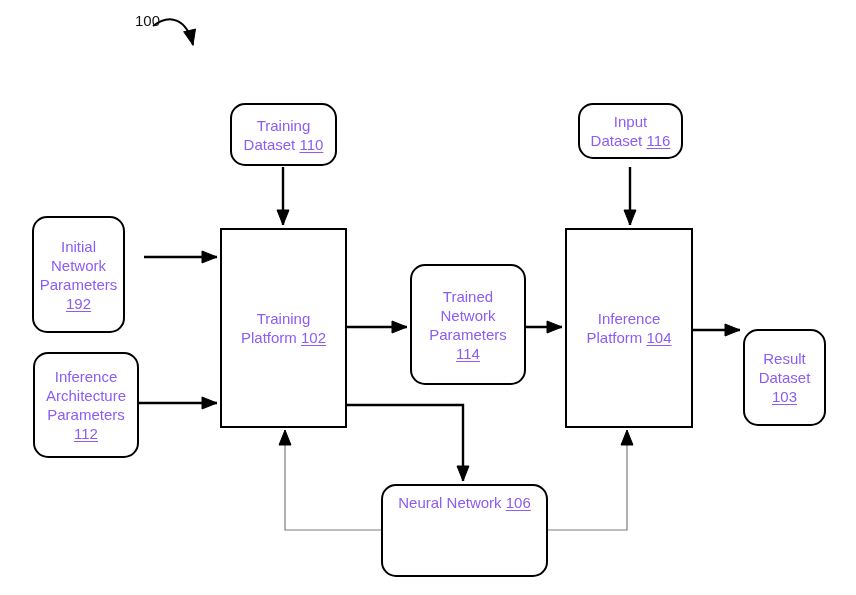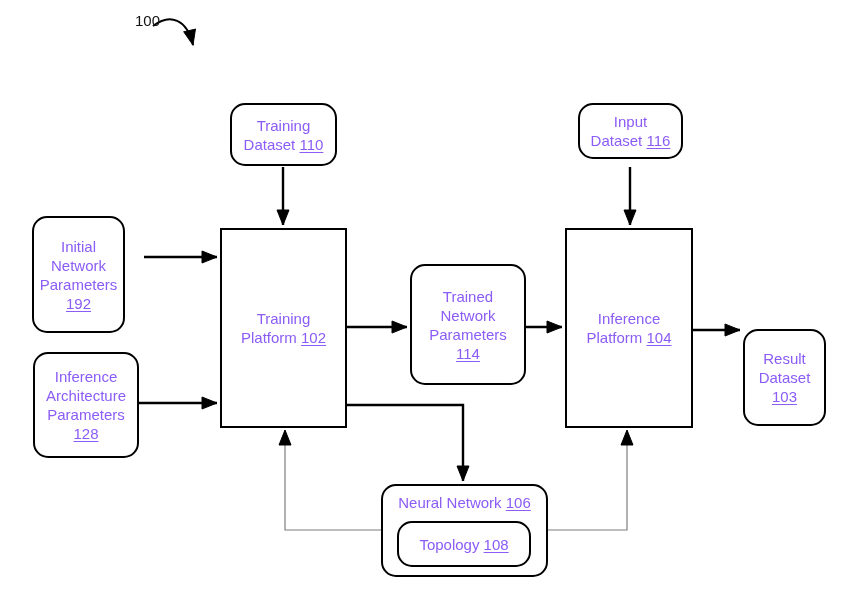--- a/index.html
+++ b/index.html
@@ -84,21 +84,21 @@
     <div><span>Initial</span></div>
     <div><span>Network</span></div>
     <div><span>Parameters</span></div>
     <div><span class="u">192</span></div>
   </div>
 
   <div class="box rounded" id="inference-architecture-constraints">
     <div><span>Inference</span></div>
     <div><span>Architecture</span></div>
     <div><span>Parameters</span></div>
-    <div><span class="u">128</span></div>
+    <div><span class="u">112</span></div>
   </div>
 
   <div class="box" id="training-platform">
     <div><span>Training</span></div>
     <div><span>Platform</span> <span class="u">102</span></div>
   </div>
 
   <div class="box rounded" id="trained-network-parameters">
     <div><span>Trained</span></div>
     <div><span>Network</span></div>
@@ -114,17 +114,14 @@
   <div class="box rounded" id="result-dataset">
     <div><span>Result</span></div>
     <div><span>Dataset</span></div>
     <div><span class="u">103</span></div>
   </div>
 
   <div class="box rounded" id="neural-network">
     <div><span>Neural Network</span> <span class="u">106</span></div>
   </div>
 
-  <div class="box rounded" id="topology">
-    <div><span>Topology</span> <span class="u">108</span></div>
-  </div>
 
 </div>
 
 </body></html>

